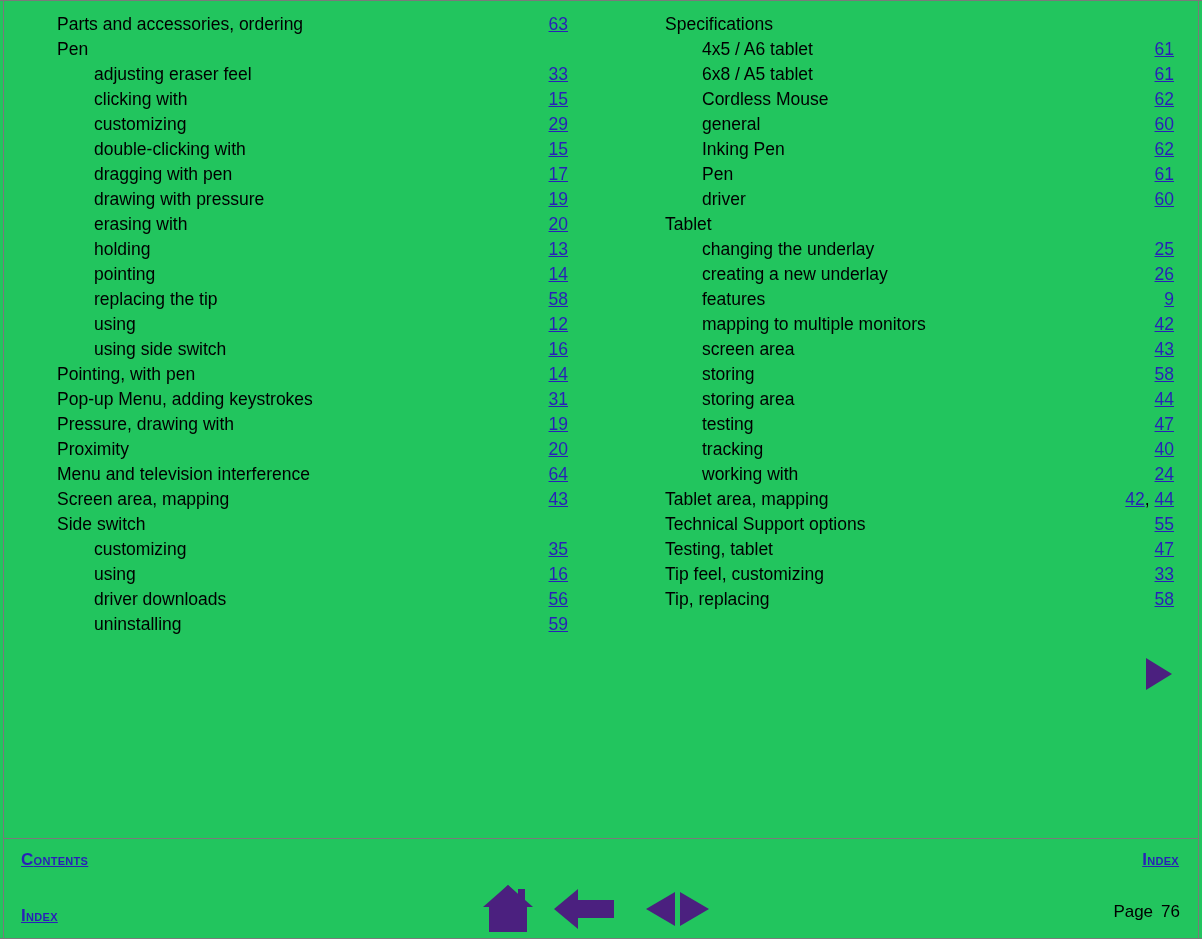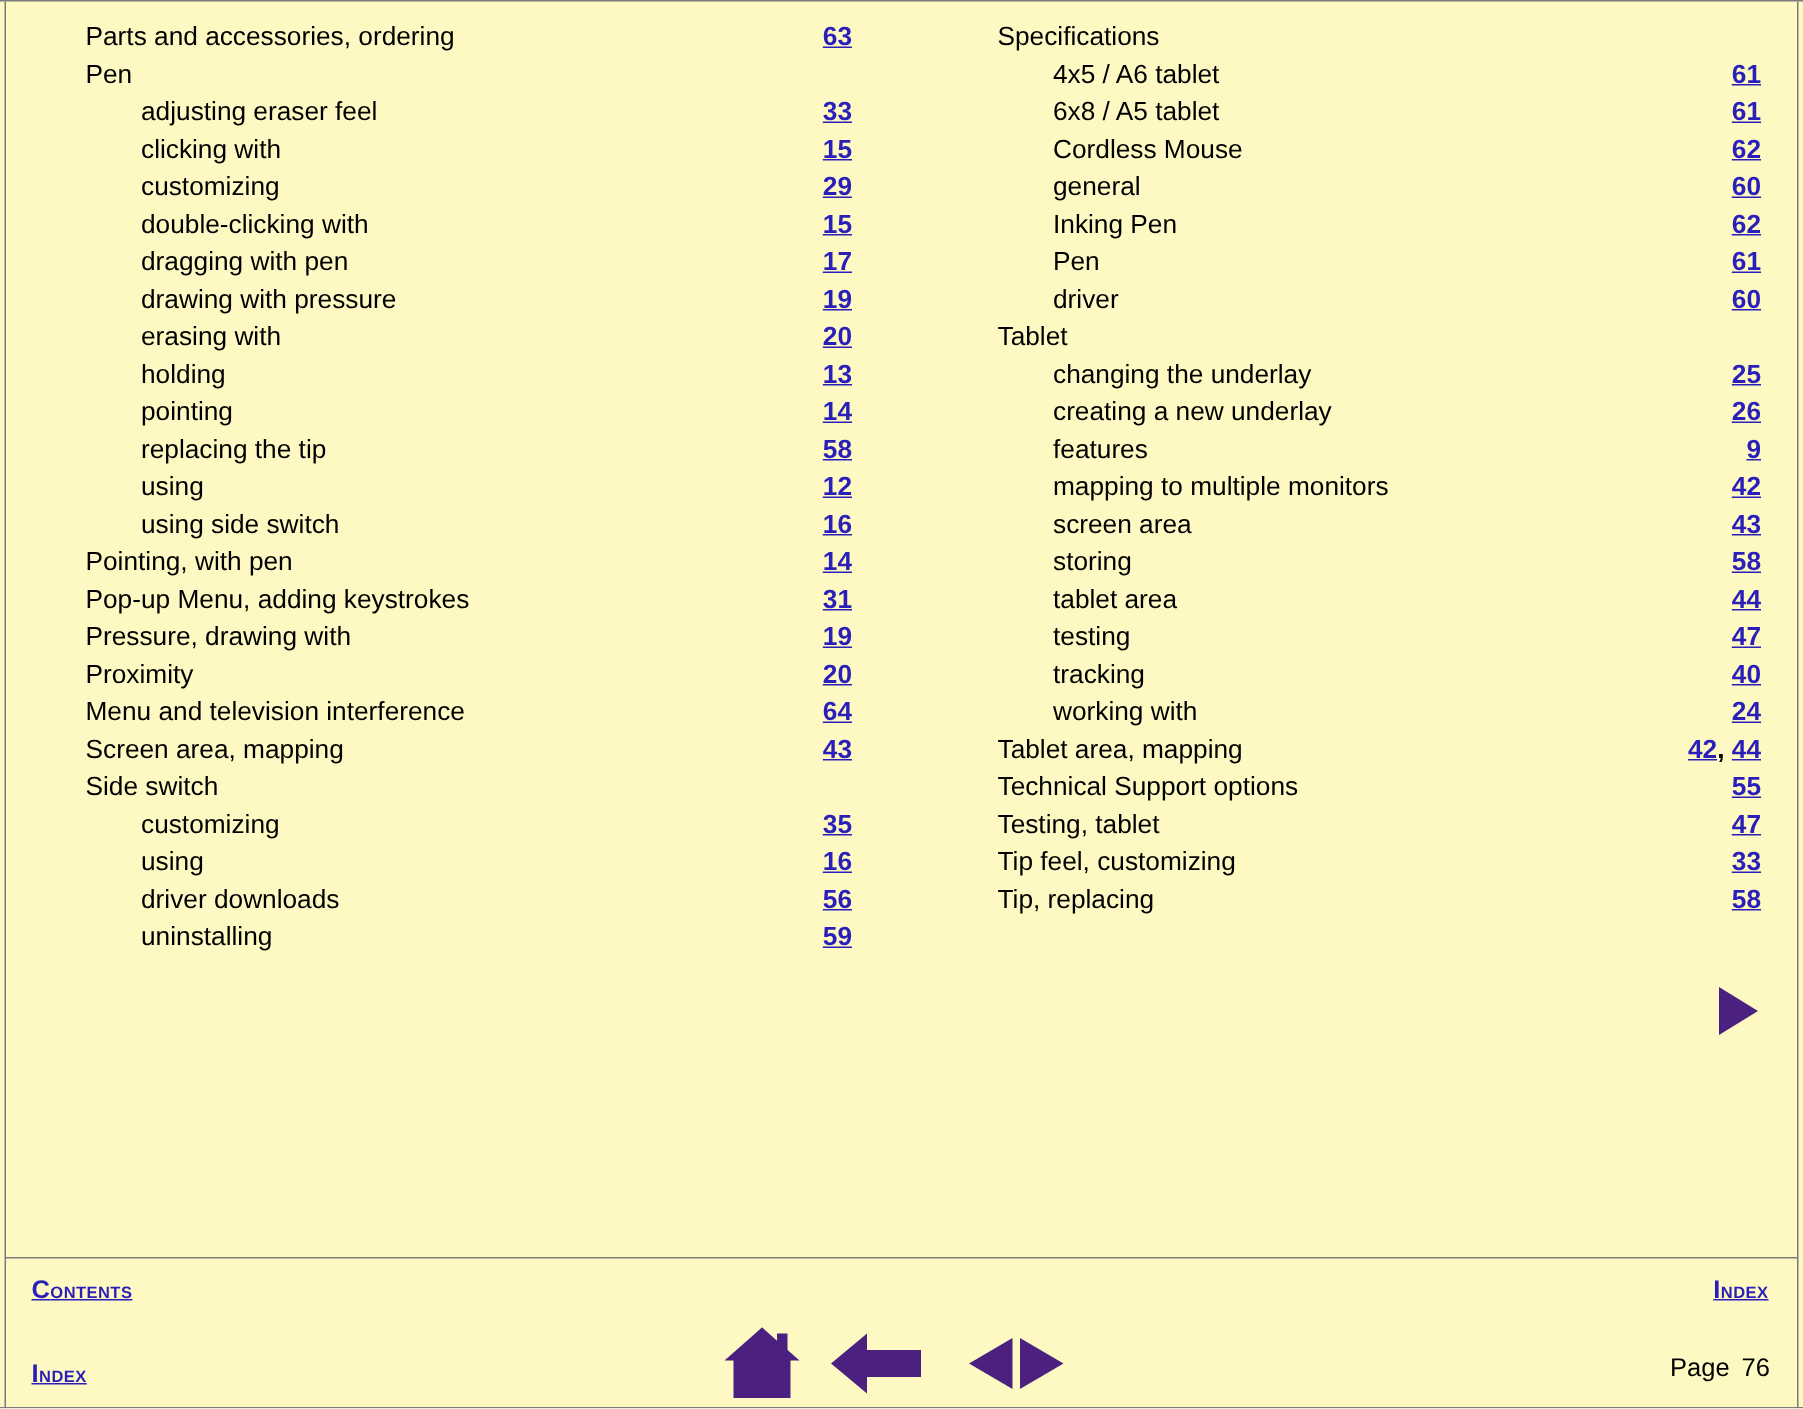--- a/index.html
+++ b/index.html
@@ -11,21 +11,21 @@
   body {
     font-family: "Liberation Sans", sans-serif;
     color: #000000;
   }
 
   .page {
     position: relative;
     width: 1202px;
     height: 939px;
     box-sizing: border-box;
-    background: #fef9c3;
+    background: #22c55e;
     overflow: hidden;
   }
 
   
   .rule-top {
     position: absolute;
     left: 0; top: 0;
     width: 1202px; height: 1px;
     background: #7a7a7a;
   }
@@ -83,21 +83,20 @@
   .entry.lvl1 .label { padding-left: 0px; }
   .entry.lvl2 .label { padding-left: 37px; }
 
   .entry .pages {
     position: absolute;
     right: 0;
     top: 0;
     font-size: 17.5px;
     color: #000000;
     white-space: nowrap;
-    font-weight: bold;
   }
   .pagelink {
     color: #2a1fb8;
     text-decoration: underline;
     cursor: pointer;
   }
   .sep {
     color: #000000;
     text-decoration: none;
   }
@@ -211,21 +210,21 @@
         <div class="entry lvl2"><span class="label">Inking Pen</span><span class="pages"><span class="pagelink">62</span></span></div>
         <div class="entry lvl2"><span class="label">Pen</span><span class="pages"><span class="pagelink">61</span></span></div>
         <div class="entry lvl2"><span class="label">driver</span><span class="pages"><span class="pagelink">60</span></span></div>
         <div class="entry lvl1"><span class="label">Tablet</span></div>
         <div class="entry lvl2"><span class="label">changing the underlay</span><span class="pages"><span class="pagelink">25</span></span></div>
         <div class="entry lvl2"><span class="label">creating a new underlay</span><span class="pages"><span class="pagelink">26</span></span></div>
         <div class="entry lvl2"><span class="label">features</span><span class="pages"><span class="pagelink">9</span></span></div>
         <div class="entry lvl2"><span class="label">mapping to multiple monitors</span><span class="pages"><span class="pagelink">42</span></span></div>
         <div class="entry lvl2"><span class="label">screen area</span><span class="pages"><span class="pagelink">43</span></span></div>
         <div class="entry lvl2"><span class="label">storing</span><span class="pages"><span class="pagelink">58</span></span></div>
-        <div class="entry lvl2"><span class="label">tablet area</span><span class="pages"><span class="pagelink">44</span></span></div>
+        <div class="entry lvl2"><span class="label">storing area</span><span class="pages"><span class="pagelink">44</span></span></div>
         <div class="entry lvl2"><span class="label">testing</span><span class="pages"><span class="pagelink">47</span></span></div>
         <div class="entry lvl2"><span class="label">tracking</span><span class="pages"><span class="pagelink">40</span></span></div>
         <div class="entry lvl2"><span class="label">working with</span><span class="pages"><span class="pagelink">24</span></span></div>
         <div class="entry lvl1"><span class="label">Tablet area, mapping</span><span class="pages"><span class="pagelink">42</span><span class="sep">, </span><span class="pagelink">44</span></span></div>
         <div class="entry lvl1"><span class="label">Technical Support options</span><span class="pages"><span class="pagelink">55</span></span></div>
         <div class="entry lvl1"><span class="label">Testing, tablet</span><span class="pages"><span class="pagelink">47</span></span></div>
         <div class="entry lvl1"><span class="label">Tip feel, customizing</span><span class="pages"><span class="pagelink">33</span></span></div>
         <div class="entry lvl1"><span class="label">Tip, replacing</span><span class="pages"><span class="pagelink">58</span></span></div>
       </div>
   </div>

